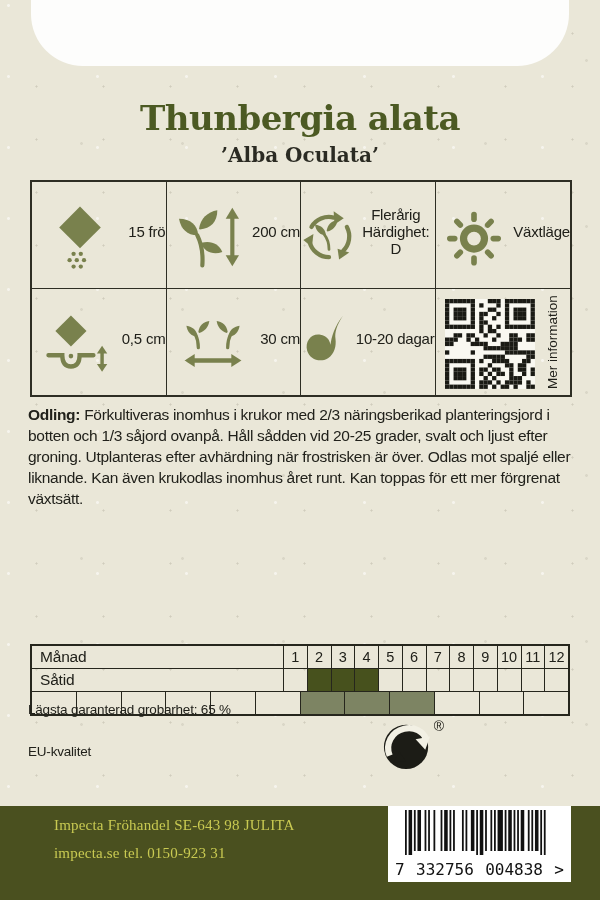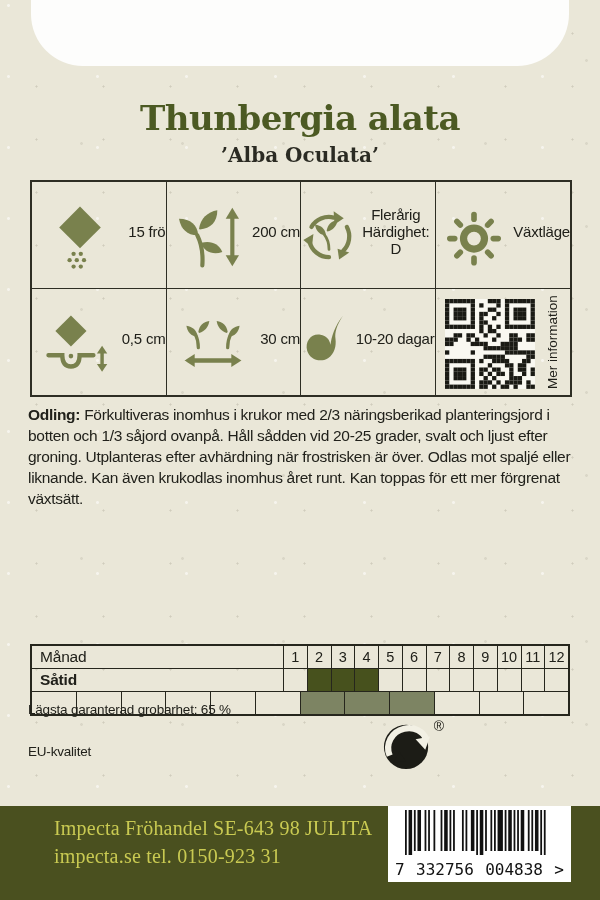--- a/index.html
+++ b/index.html
@@ -38,36 +38,36 @@
   
   .text-block{position:absolute;left:28px;top:404px;width:546px;color:#21211b;
     font-size:15.5px;line-height:21px;letter-spacing:-0.3px;}
   .text-block p{margin:0;}
   .text-block p+p{margin-top:0;font-style:italic;}
   .text-block b{letter-spacing:-0.3px;}
 
   
   .cal{position:absolute;left:30px;top:644px;width:536px;border:2px solid #26261d;}
   .cal-row{display:flex;height:22px;}
-  .cal-row + .cal-row{border-top:1px solid #26261d;font-weight:bold;}
+  .cal-row + .cal-row{border-top:1px solid #26261d;}
   .cal-label{width:243px;padding-left:8px;font-size:15.5px;line-height:22px;color:#20201a;
     border-right:1px solid #26261d;letter-spacing:-0.2px;}
   .cal-cells{flex:1;display:flex;}
   .cal-cell{flex:1;border-right:1px solid #26261d;text-align:center;font-size:14.5px;
     line-height:22px;color:#20201a;}
   .cal-cell:last-child{border-right:none;}
 
   .note{position:absolute;left:28px;font-size:13.5px;color:#21211b;letter-spacing:-0.2px;}
   .note1{top:702px;} .note2{top:744px;}
   .green-dot{position:absolute;left:382px;top:721px;width:62px;height:52px;}
   .green-dot .rmark{position:absolute;right:0;top:-3px;font-size:14px;color:#1c1c16;}
 
   
   .footer{position:absolute;left:0;top:806px;width:600px;height:94px;background:#4a501f;}
-  .f-line{position:absolute;left:54px;font-family:"Liberation Serif",serif;font-size:20px;
+  .f-line{position:absolute;left:54px;font-family:"Liberation Serif",serif;font-size:15px;
     color:#c9ca52;letter-spacing:0.2px;}
   .f1{top:11px;} .f2{top:39px;}
   .barcode-box{position:absolute;left:388px;top:0px;width:183px;height:76px;background:#ffffff;}
   .bars{position:absolute;left:15px;top:4px;}
   .bc-digits{position:absolute;left:0;bottom:3px;width:100%;display:flex;
     justify-content:space-between;padding:0 7px;box-sizing:border-box;
     font-family:"DejaVu Sans Mono","Liberation Mono",monospace;font-size:16px;color:#111;}
 </style>
 </head>
 <body>

